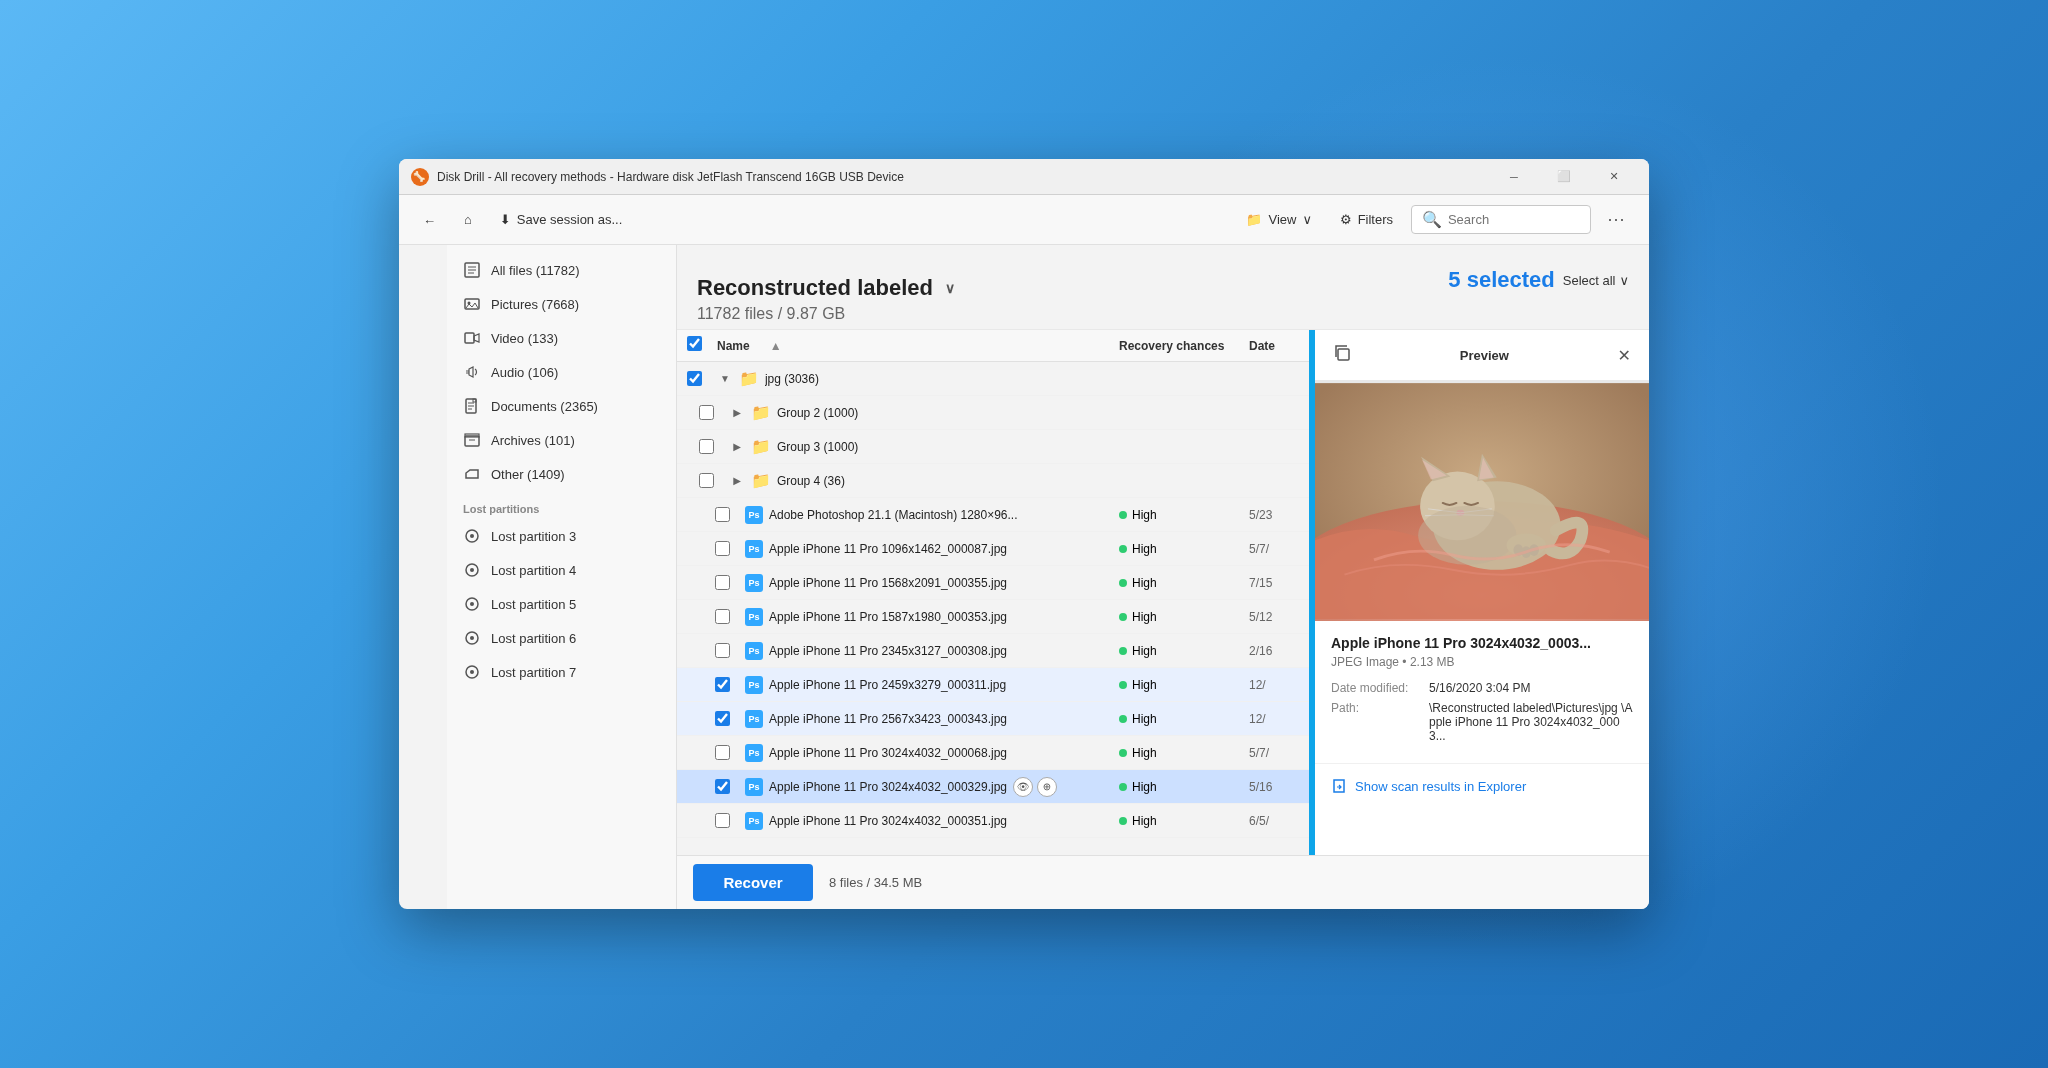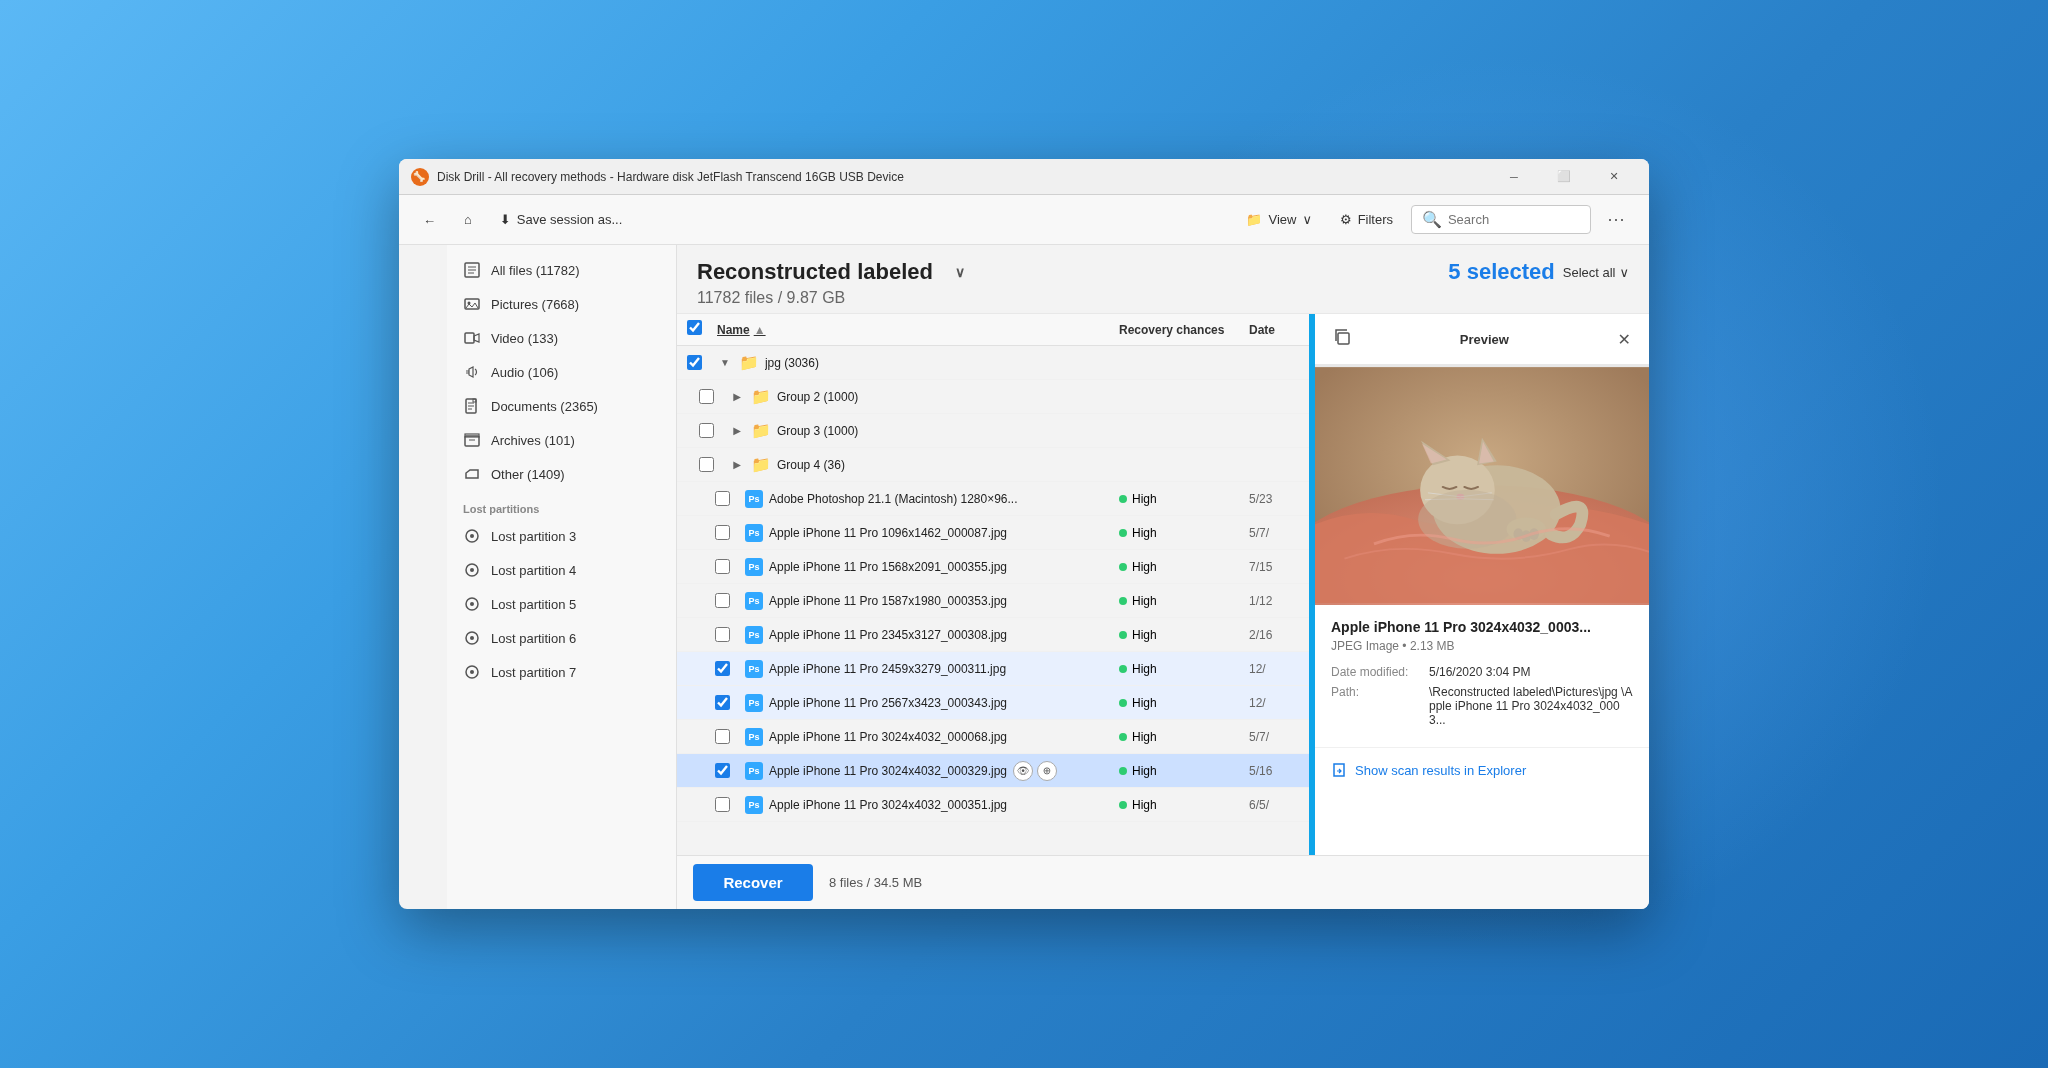--- a/index.html
+++ b/index.html
@@ -207,24 +207,25 @@
     }
     .content-header-top {
       display: flex;
       align-items: center;
       justify-content: space-between;
       margin-bottom: 4px;
     }
     .content-title {
       display: flex;
       align-items: center;
-      gap: 22px;
+      gap: 12px;
       font-size: 22px;
       font-weight: 600;
       color: #222;
+      margin-top: 16px;
     }
     .dropdown-arrow {
       font-size: 14px;
       color: #555;
       cursor: pointer;
     }
     .selected-count {
       font-size: 22px;
       font-weight: 700;
       color: #1a7de8;
@@ -268,22 +269,21 @@
       z-index: 5;
     }
     .th-check { width: 30px; flex-shrink: 0; }
     .th-name {
       flex: 1;
       font-size: 12px;
       font-weight: 600;
       color: #333;
       display: flex;
       align-items: center;
-      gap: 4px;
-      text-decoration: underline;
+      gap: 20px;
     }
     .th-recovery {
       width: 130px;
       font-size: 12px;
       font-weight: 600;
       color: #333;
       text-align: left;
       flex-shrink: 0;
     }
     .th-date {
@@ -774,21 +774,21 @@
               <input type="checkbox" style="width: 15px; height: 15px;">
             </div>
             <div class="row-name">
               <div class="ps-icon">Ps</div>
               <span>Apple iPhone 11 Pro 1587x1980_000353.jpg</span>
             </div>
             <div class="row-recovery">
               <div class="dot"></div>
               <span>High</span>
             </div>
-            <div class="row-date">1/12</div>
+            <div class="row-date">5/12</div>
           </div>
 
           <div class="file-row indent-2">
             <div class="row-check">
               <input type="checkbox" style="width: 15px; height: 15px;">
             </div>
             <div class="row-name">
               <div class="ps-icon">Ps</div>
               <span>Apple iPhone 11 Pro 2345x3127_000308.jpg</span>
             </div>

